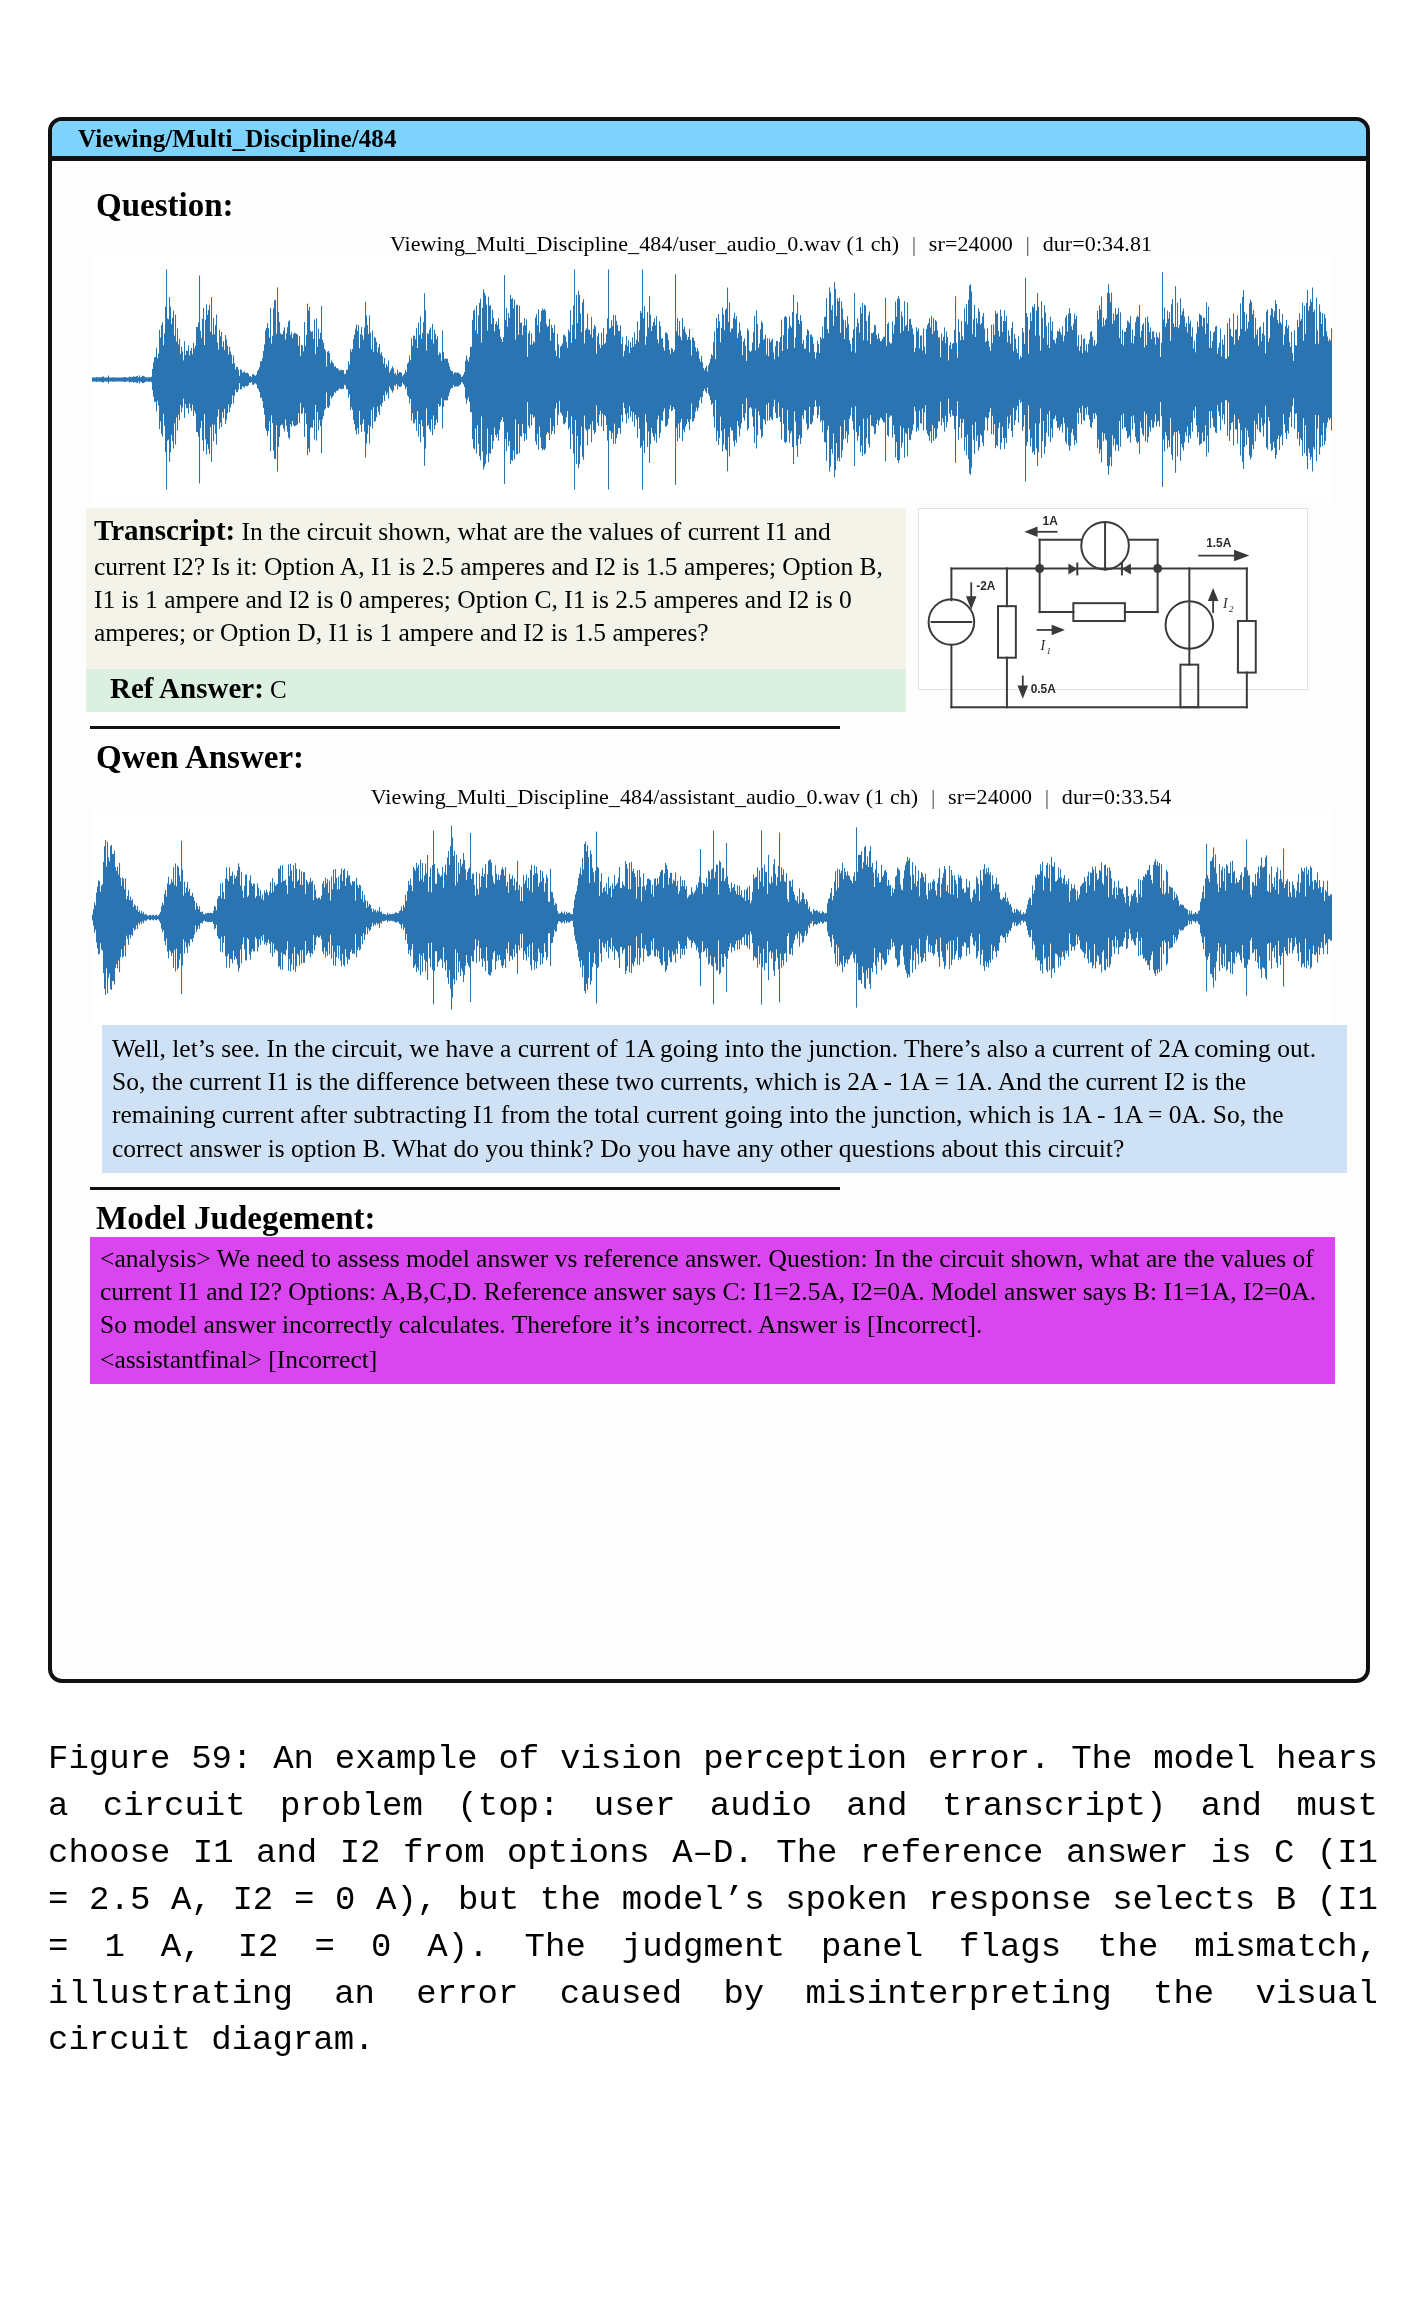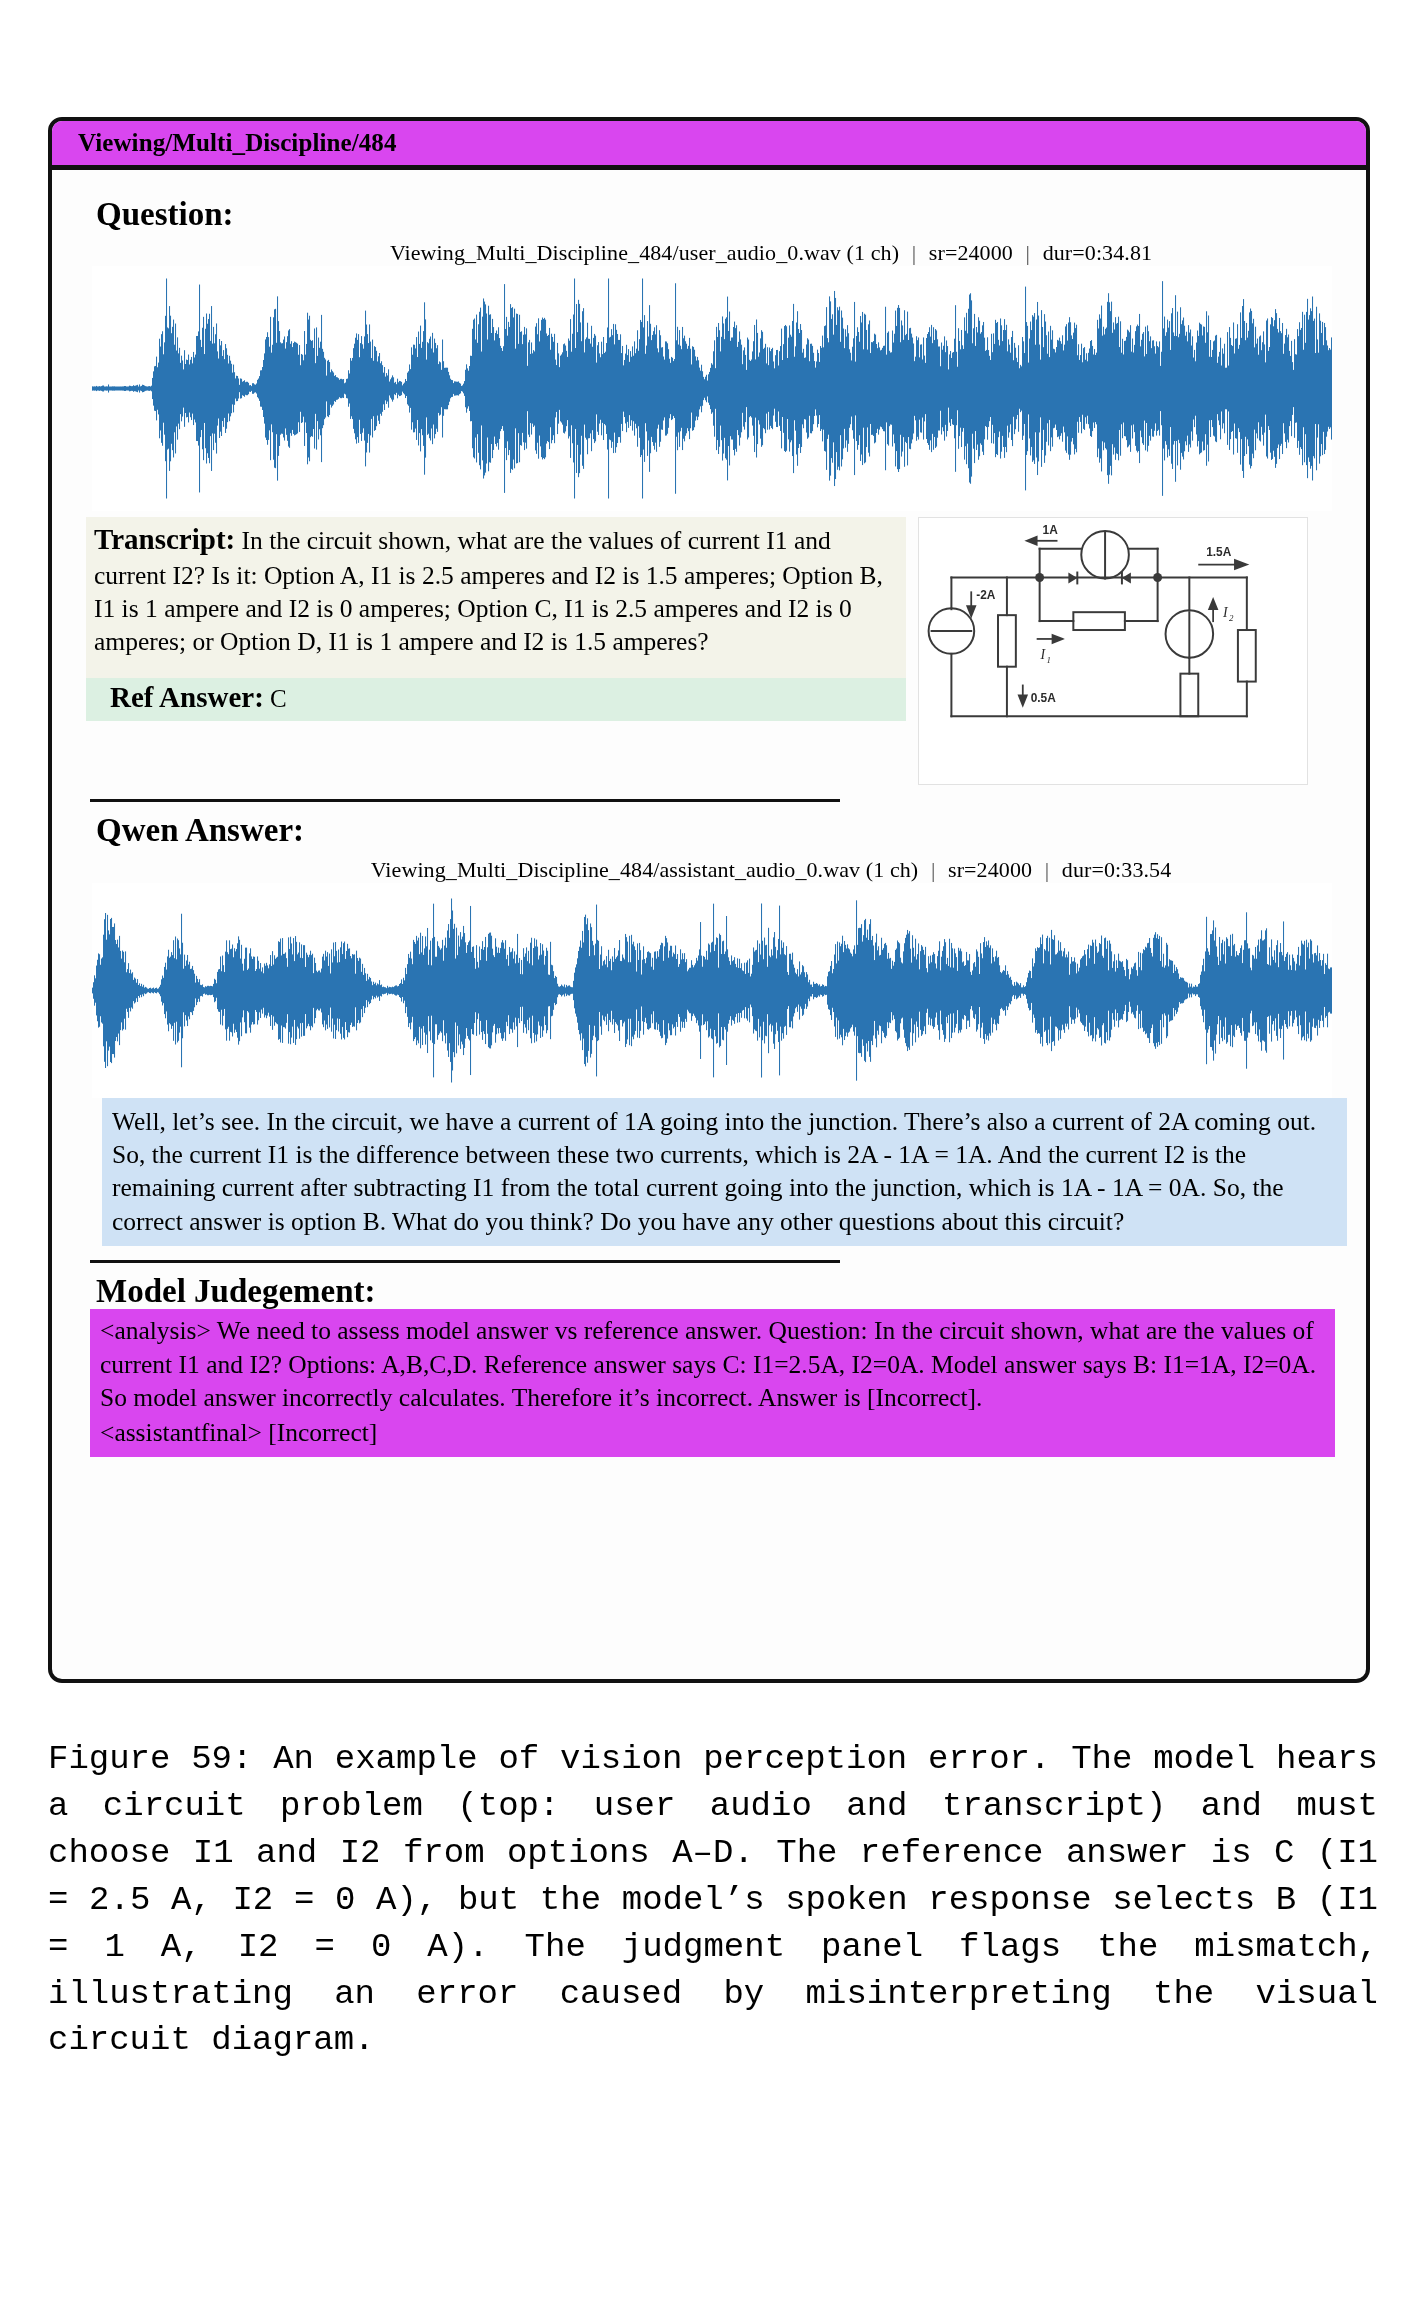--- a/index.html
+++ b/index.html
@@ -24,22 +24,22 @@
     width: 1322px;
     height: 1566px;
     border: 4px solid #111111;
     border-radius: 14px;
     background: #fdfdfd;
     box-sizing: border-box;
     overflow: hidden;
   }
 
   .frame-header {
-    height: 49px;
-    background: #d946ef;
+    height: 40px;
+    background: #7dd3fc;
     border-bottom: 5px solid #111111;
     display: flex;
     align-items: center;
     padding-left: 26px;
     box-sizing: border-box;
   }
   .frame-header-title {
     font-size: 25px;
     font-weight: bold;
     letter-spacing: 0.1px;
@@ -103,21 +103,21 @@
   .refans-box .lbl {
     font-weight: bold;
     font-size: 29px;
   }
 
   
   .circuit-wrap {
     flex: 0 0 auto;
     margin-left: 12px;
     width: 390px;
-    height: 268px;
+    height: 182px;
     background: #ffffff;
     border: 1px solid #e2e2e2;
     box-sizing: border-box;
   }
   .circuit-wrap svg { display: block; }
 
   
   .rule {
     border: none;
     border-top: 3.5px solid #111111;

